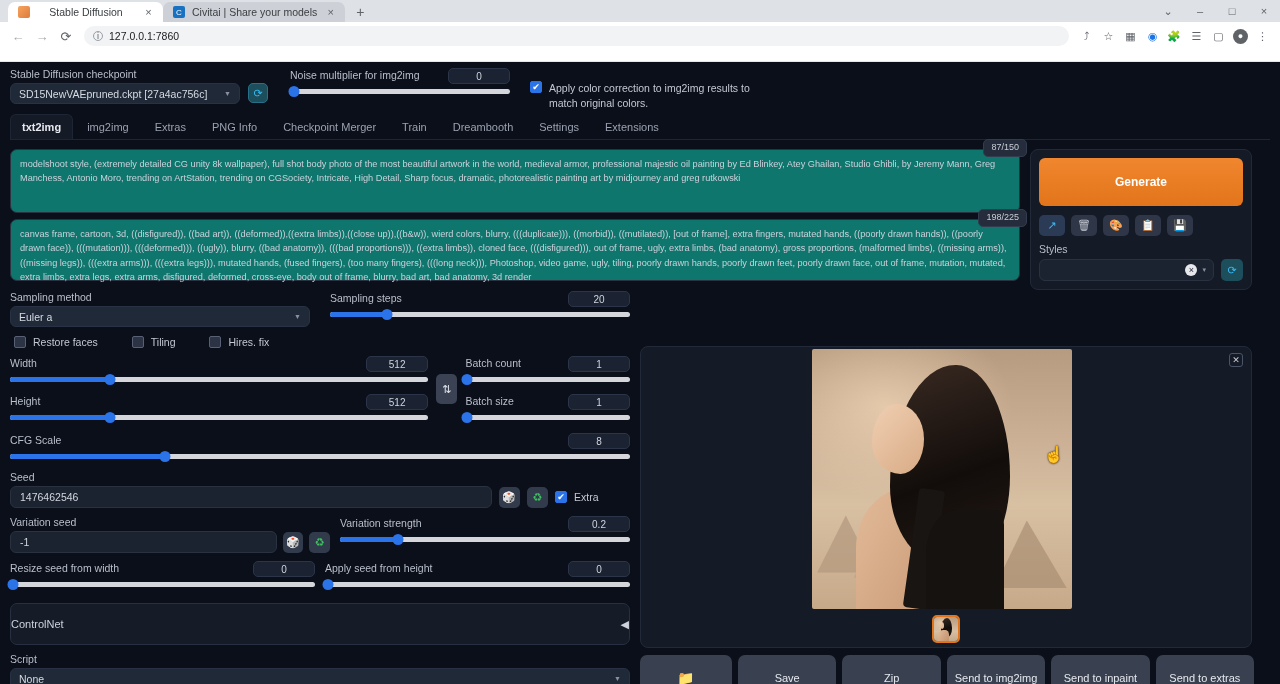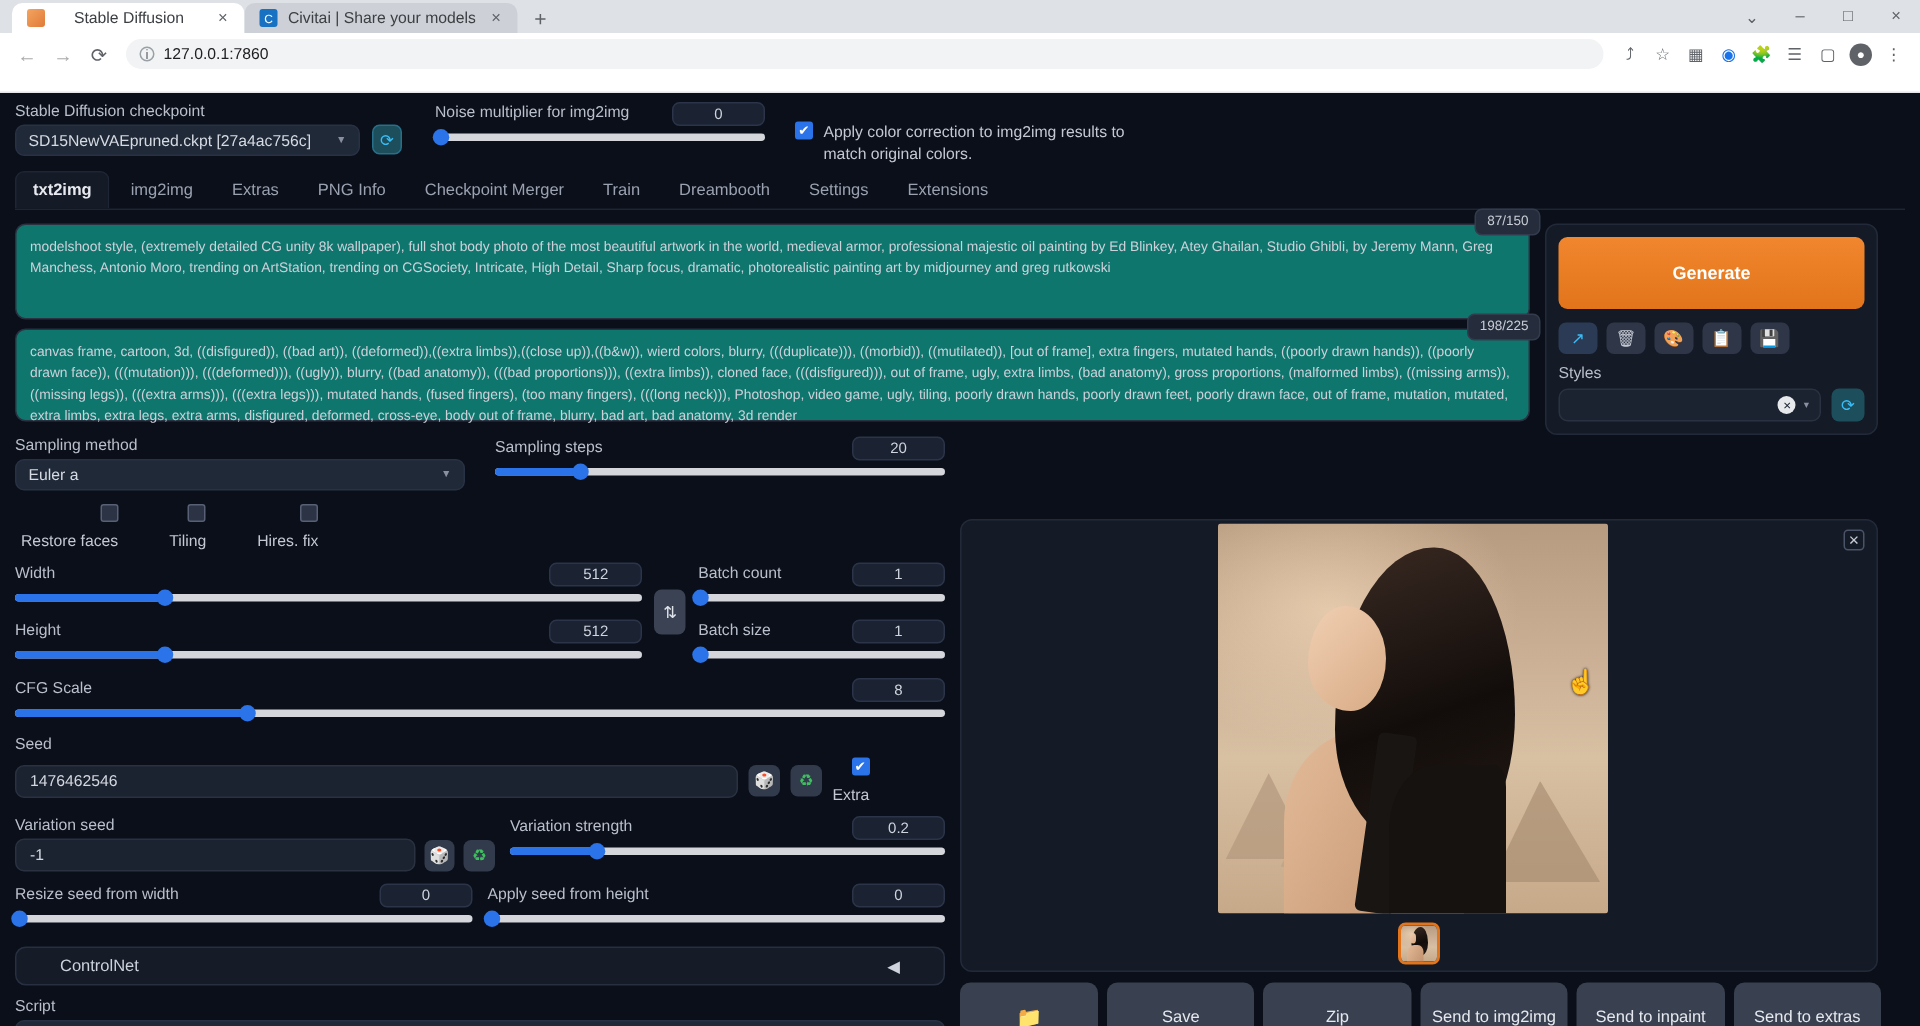--- a/index.html
+++ b/index.html
@@ -117,40 +117,40 @@
   }
 
   
   .panel { margin-top: 10px; }
   .two { display: flex; gap: 0px; }
   .half { width: 305px; }
   .half.r { width: 305px; margin-left: 20px; }
 
   .fieldrow { display: flex; justify-content: space-between; align-items: center; }
   .chk-row { display: flex; gap: 34px; align-items: center; margin: 9px 0 4px 4px; }
-  .chk { display: flex; align-items: flex-end; gap: 7px; font-size: 10.5px; color: #c3c8d3; flex-direction: column; }
+  .chk { display: flex; align-items: flex-start; gap: 7px; font-size: 10.5px; color: #c3c8d3; }
 
   .wh-block { width: 432px; }
   .swap-btn { width: 22px; height: 30px; border-radius: 5px; background: #3a4253;
               display:flex; align-items:center; justify-content:center; font-size:11px;
               color:#dfe3ea; margin: 22px 8px 0 8px; }
   .batch-block { width: 170px; }
 
   .textinput {
     background: #1b2230; border: 1px solid #2a3242; border-radius: 6px;
     height: 22px; display: flex; align-items: center; padding: 0 9px;
     font-size: 10.5px; color: #d3d7df;
   }
   .icon-sq { width: 21px; height: 21px; border-radius: 5px; background: #323b4c;
              display:flex; align-items:center; justify-content:center; font-size: 11px; }
 
   .accordion {
     background: #151c28; border: 1px solid #272f40; border-radius: 7px;
-    height: 26px; display: flex; align-items: center; justify-content: space-between;
-    padding: 0 29px; font-size: 11px; color: #cdd2dc;
+    height: 42px; display: flex; align-items: center; justify-content: space-between;
+    padding: 0 0; font-size: 11px; color: #cdd2dc;
   }
 
   
   .gen-panel { background: #141a26; border: 1px solid #222a3a; border-radius: 8px;
                padding: 8px; }
   .generate {
     background: linear-gradient(180deg,#f0862e,#e2751b); border-radius: 6px;
     height: 48px; display: flex; align-items: center; justify-content: center;
     color: #fff; font-size: 12px; font-weight: bold;
   }

